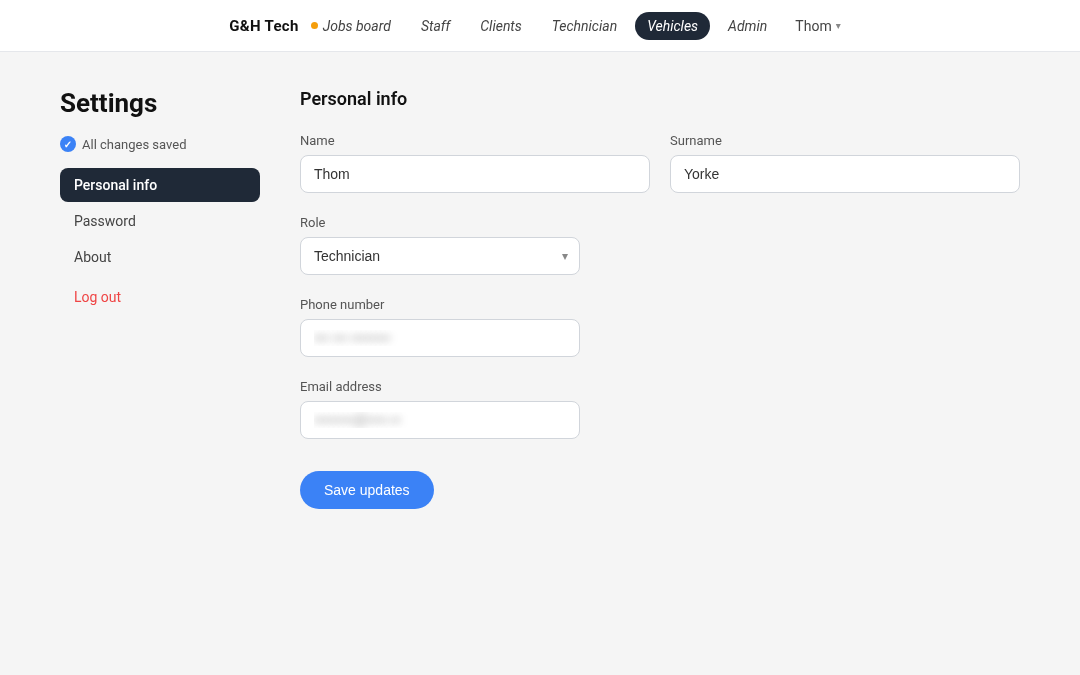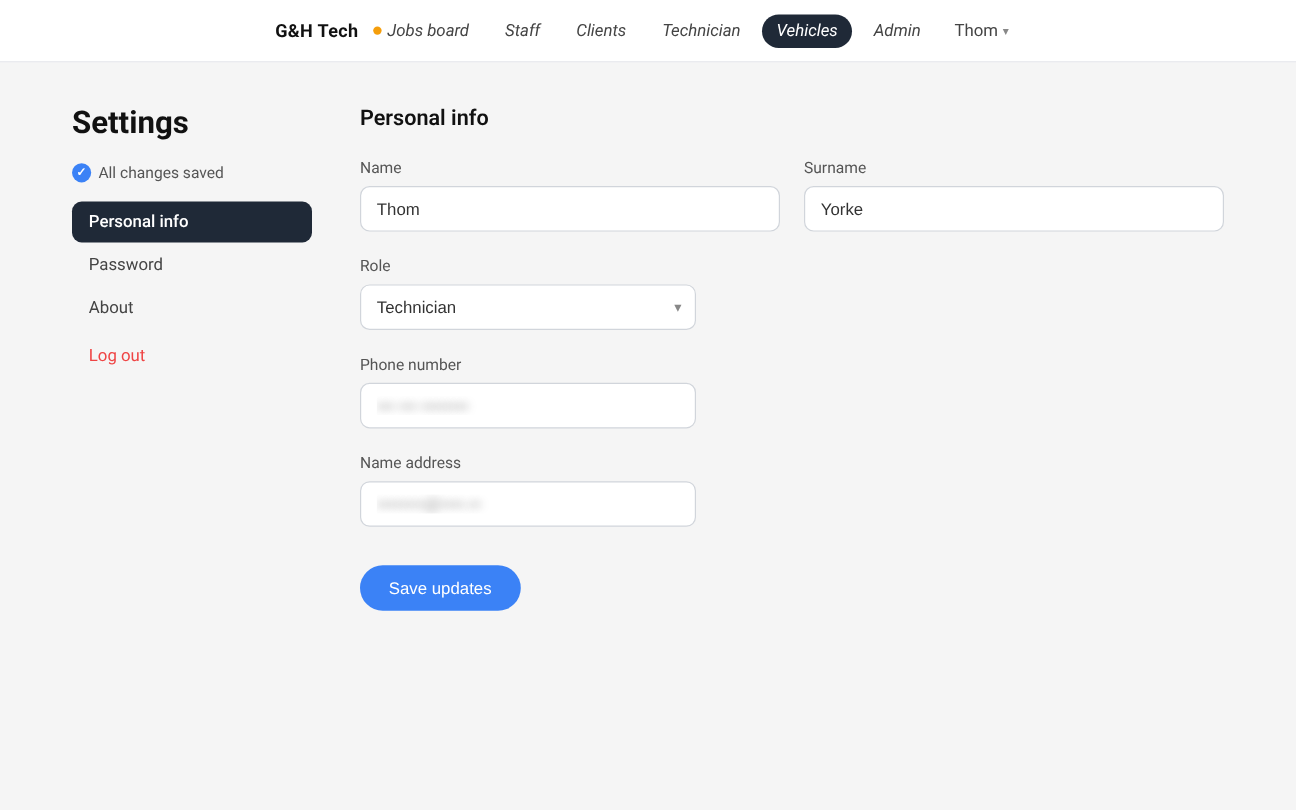--- a/index.html
+++ b/index.html
@@ -335,21 +335,21 @@
     <div class="form-section">
       <div class="form-group full">
         <label>Phone number</label>
         <input type="tel" class="blurred" id="phone-input" value="••• ••• ••••••••" style="">
       </div>
     </div>
 
     
     <div class="form-section">
       <div class="form-group full">
-        <label>Name address</label>
+        <label>Email address</label>
         <input type="email" class="blurred" id="email-input" value="••••••••@••••.••" style="">
       </div>
     </div>
 
     
     <button class="save-button">Save updates</button>
   </main>
 </div>
 
 </body></html>

